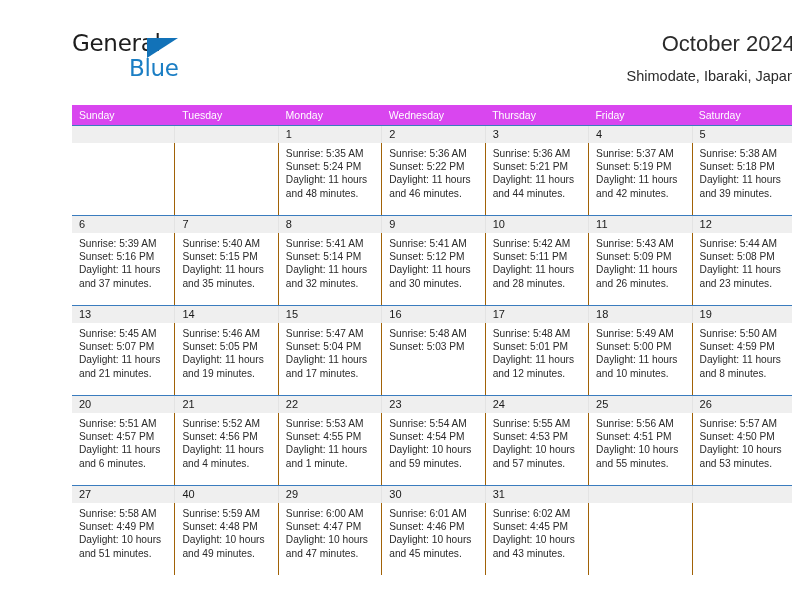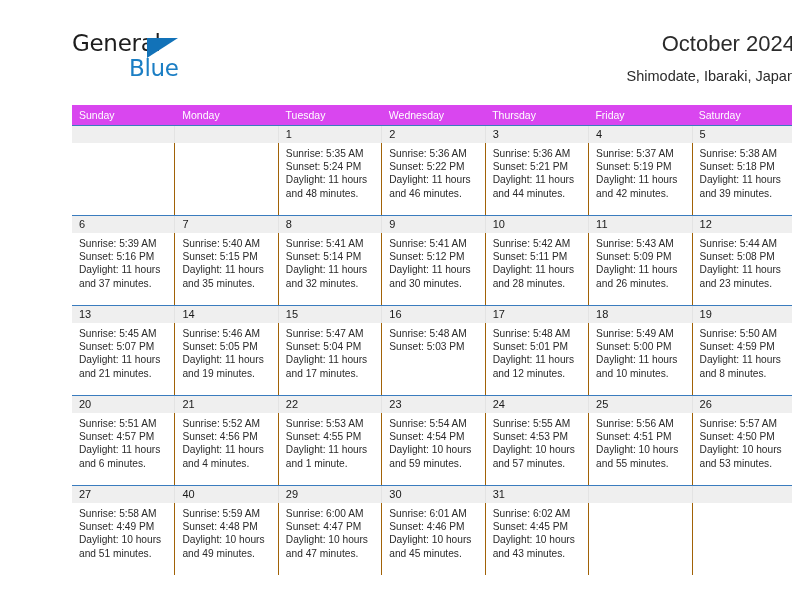--- a/index.html
+++ b/index.html
@@ -172,22 +172,22 @@
       <div class="cal-title">October 2024</div>
       <div class="cal-subtitle">Shimodate, Ibaraki, Japan</div>
     </div>
 
   </div>
 
   <div class="calendar">
 
     <div class="weekday-header">
       <div class="weekday-cell">Sunday</div>
+      <div class="weekday-cell">Tuesday</div>
       <div class="weekday-cell">Monday</div>
-      <div class="weekday-cell">Tuesday</div>
       <div class="weekday-cell">Wednesday</div>
       <div class="weekday-cell">Thursday</div>
       <div class="weekday-cell">Friday</div>
       <div class="weekday-cell">Saturday</div>
     </div>
 
     <div class="week-row">
       <div class="date-band">
         <div class="date-cell"></div>
         <div class="date-cell"></div>

